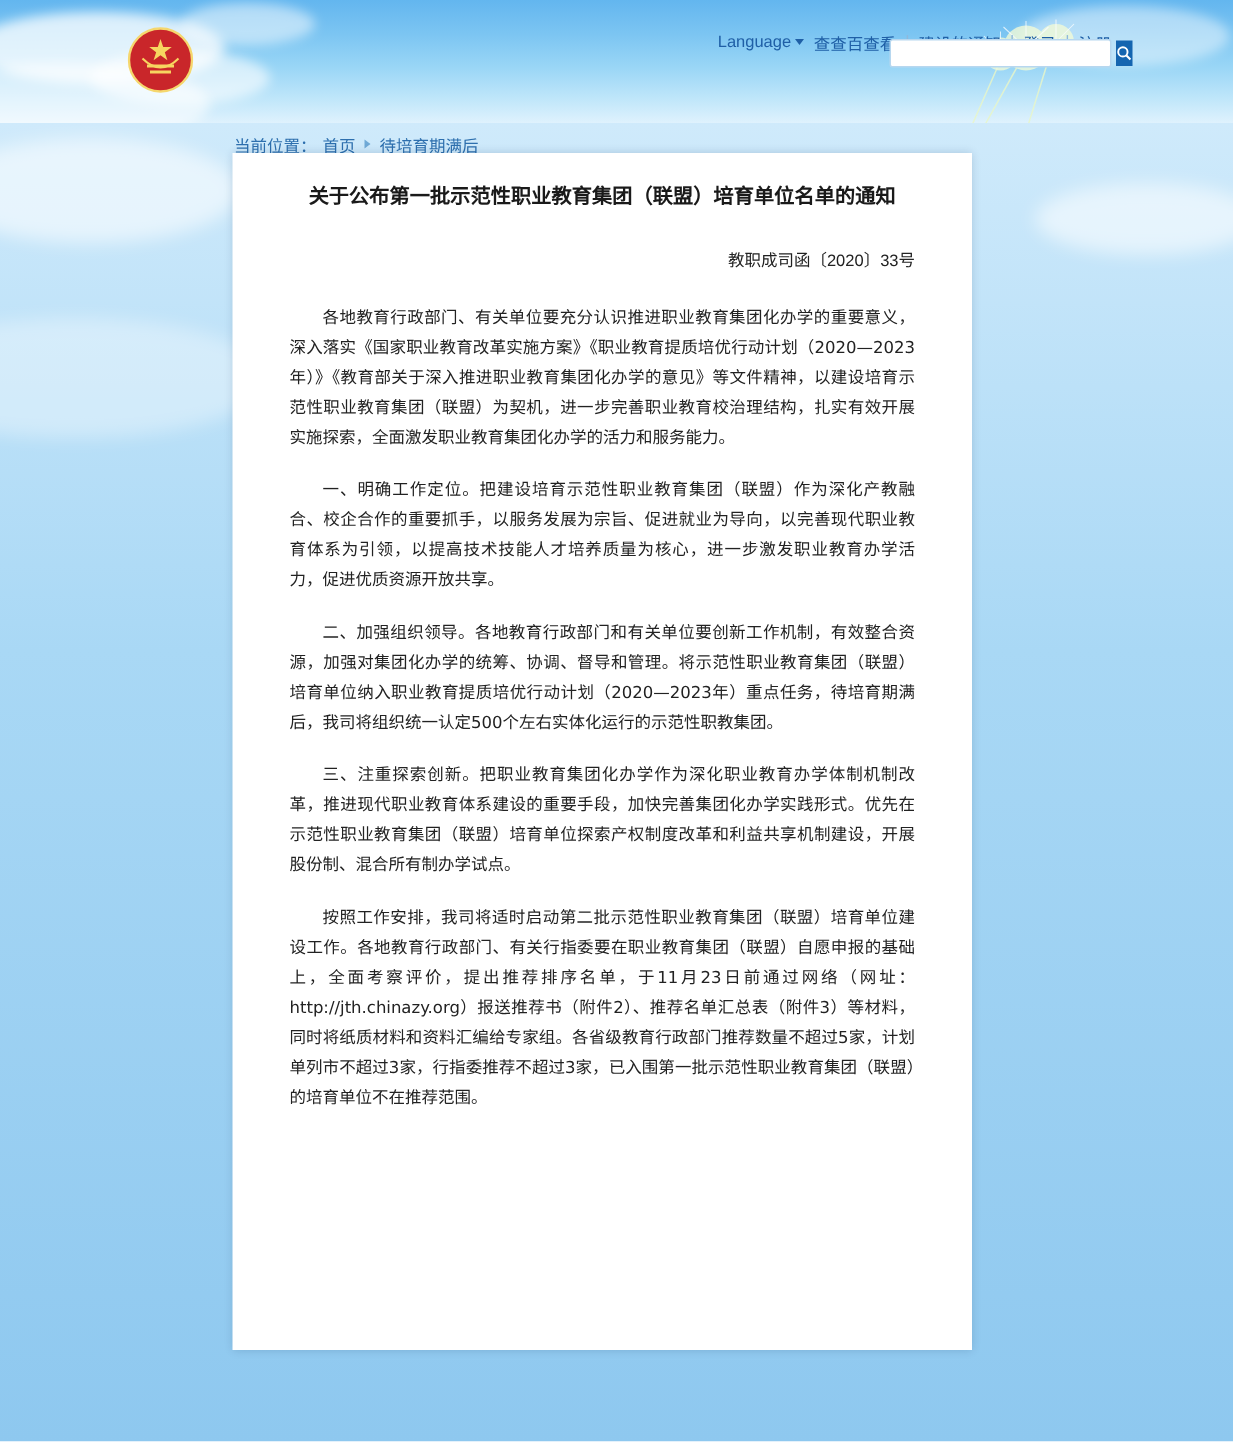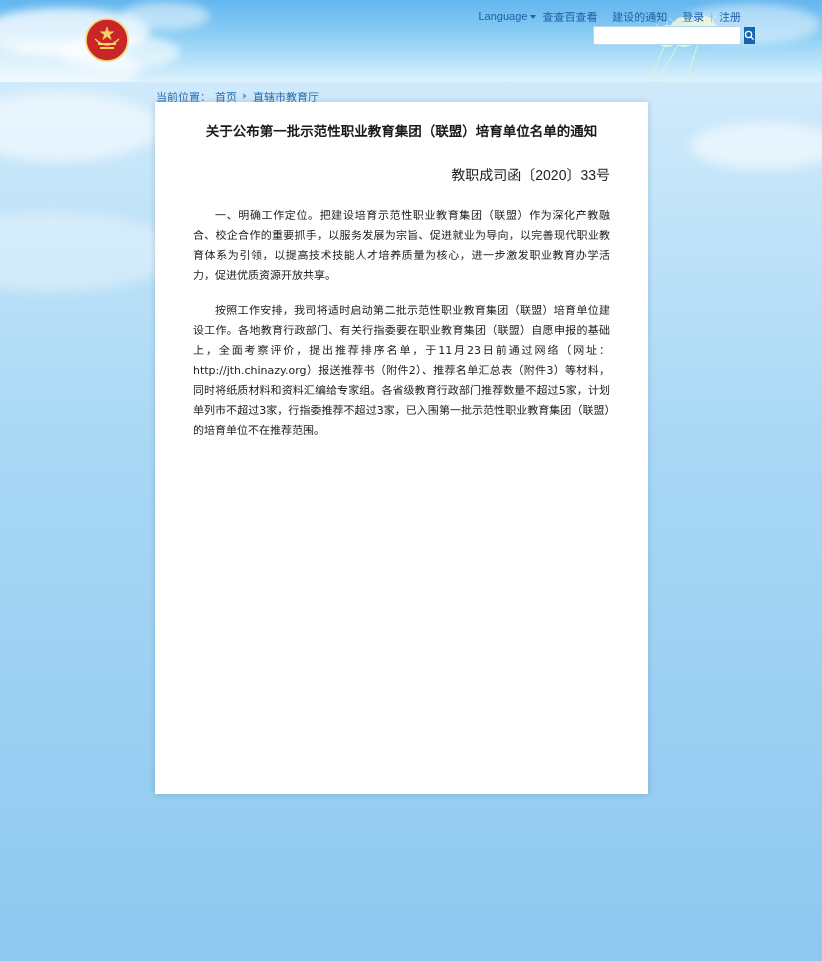--- a/index.html
+++ b/index.html
@@ -68,21 +68,21 @@
   .title-en {
     font-size: 10.5px;
     line-height: 16px;
     letter-spacing: .2px;
     text-shadow: 0 1px 1px rgba(0,60,120,0.3);
   }
 
   
   .utilbar {
     position: absolute;
-    right: 0; top: 8px;
+    right: 0; top: 20px;
     display: flex;
     align-items: center;
     font-size: 11px;
     color: #1f5fa6;
     gap: 6px;
   }
   .utilbar a {
     color: #1f5fa6;
     text-decoration: none;
     white-space: nowrap;
@@ -162,38 +162,38 @@
     border-bottom:3px solid transparent;
     border-left:4px solid #6fa9d6;
     margin:0 2px;
   }
 
   
   .doc {
     position: absolute;
     left: 155px; top: 20px;
     width: 493px;
-    height: 692px;
+    height: 798px;
     background: #ffffff;
     box-shadow: 0 0 6px rgba(0,40,80,0.18);
     padding: 18px 38px 0 38px;
     overflow: hidden;
   }
   .doc-title {
     text-align: center;
     font-size: 13.5px;
     font-weight: bold;
     color: #1a1a1a;
     line-height: 22px;
     margin: 0 0 22px 0;
     font-family: "DejaVu Sans", "Liberation Sans", sans-serif;
   }
   .doc-no {
     text-align: right;
-    font-size: 14px;
+    font-size: 11px;
     color: #222;
     margin: 16px 0 22px 0;
   }
   .doc p {
     font-size: 11px;
     line-height: 20px;
     color: #222;
     margin: 0 0 15px 0;
     text-align: justify;
     font-family: "DejaVu Sans", "Liberation Sans", sans-serif;
@@ -270,25 +270,28 @@
 
 <div class="page-bg">
   <div class="bg-cloud bgc1"></div>
   <div class="bg-cloud bgc2"></div>
   <div class="bg-cloud bgc3"></div>
 
   <div class="crumb">
     <span>当前位置：</span>
     <a href="#">首页</a>
     <span class="arrow"></span>
-    <a href="#">直辖市教育厅</a>
+    <a href="#">待培育期满后</a>
   </div>
 
   <div class="doc">
     <h1 class="doc-title">关于公布第一批示范性职业教育集团（联盟）培育单位名单的通知</h1>
     <div class="doc-no">教职成司函〔2020〕33号</div>
 
 
+    <p class="indent">各地教育行政部门、有关单位要充分认识推进职业教育集团化办学的重要意义，深入落实《国家职业教育改革实施方案》《职业教育提质培优行动计划（2020—2023年）》《教育部关于深入推进职业教育集团化办学的意见》等文件精神，以建设培育示范性职业教育集团（联盟）为契机，进一步完善职业教育校治理结构，扎实有效开展实施探索，全面激发职业教育集团化办学的活力和服务能力。</p>
     <p class="indent">一、明确工作定位。把建设培育示范性职业教育集团（联盟）作为深化产教融合、校企合作的重要抓手，以服务发展为宗旨、促进就业为导向，以完善现代职业教育体系为引领，以提高技术技能人才培养质量为核心，进一步激发职业教育办学活力，促进优质资源开放共享。</p>
+    <p class="indent">二、加强组织领导。各地教育行政部门和有关单位要创新工作机制，有效整合资源，加强对集团化办学的统筹、协调、督导和管理。将示范性职业教育集团（联盟）培育单位纳入职业教育提质培优行动计划（2020—2023年）重点任务，待培育期满后，我司将组织统一认定500个左右实体化运行的示范性职教集团。</p>
+    <p class="indent">三、注重探索创新。把职业教育集团化办学作为深化职业教育办学体制机制改革，推进现代职业教育体系建设的重要手段，加快完善集团化办学实践形式。优先在示范性职业教育集团（联盟）培育单位探索产权制度改革和利益共享机制建设，开展股份制、混合所有制办学试点。</p>
     <p class="indent">按照工作安排，我司将适时启动第二批示范性职业教育集团（联盟）培育单位建设工作。各地教育行政部门、有关行指委要在职业教育集团（联盟）自愿申报的基础上，全面考察评价，提出推荐排序名单，于11月23日前通过网络（网址：http://jth.chinazy.org）报送推荐书（附件2）、推荐名单汇总表（附件3）等材料，同时将纸质材料和资料汇编给专家组。各省级教育行政部门推荐数量不超过5家，计划单列市不超过3家，行指委推荐不超过3家，已入围第一批示范性职业教育集团（联盟）的培育单位不在推荐范围。</p>
 
   </div>
 </div>
 
 </body></html>

